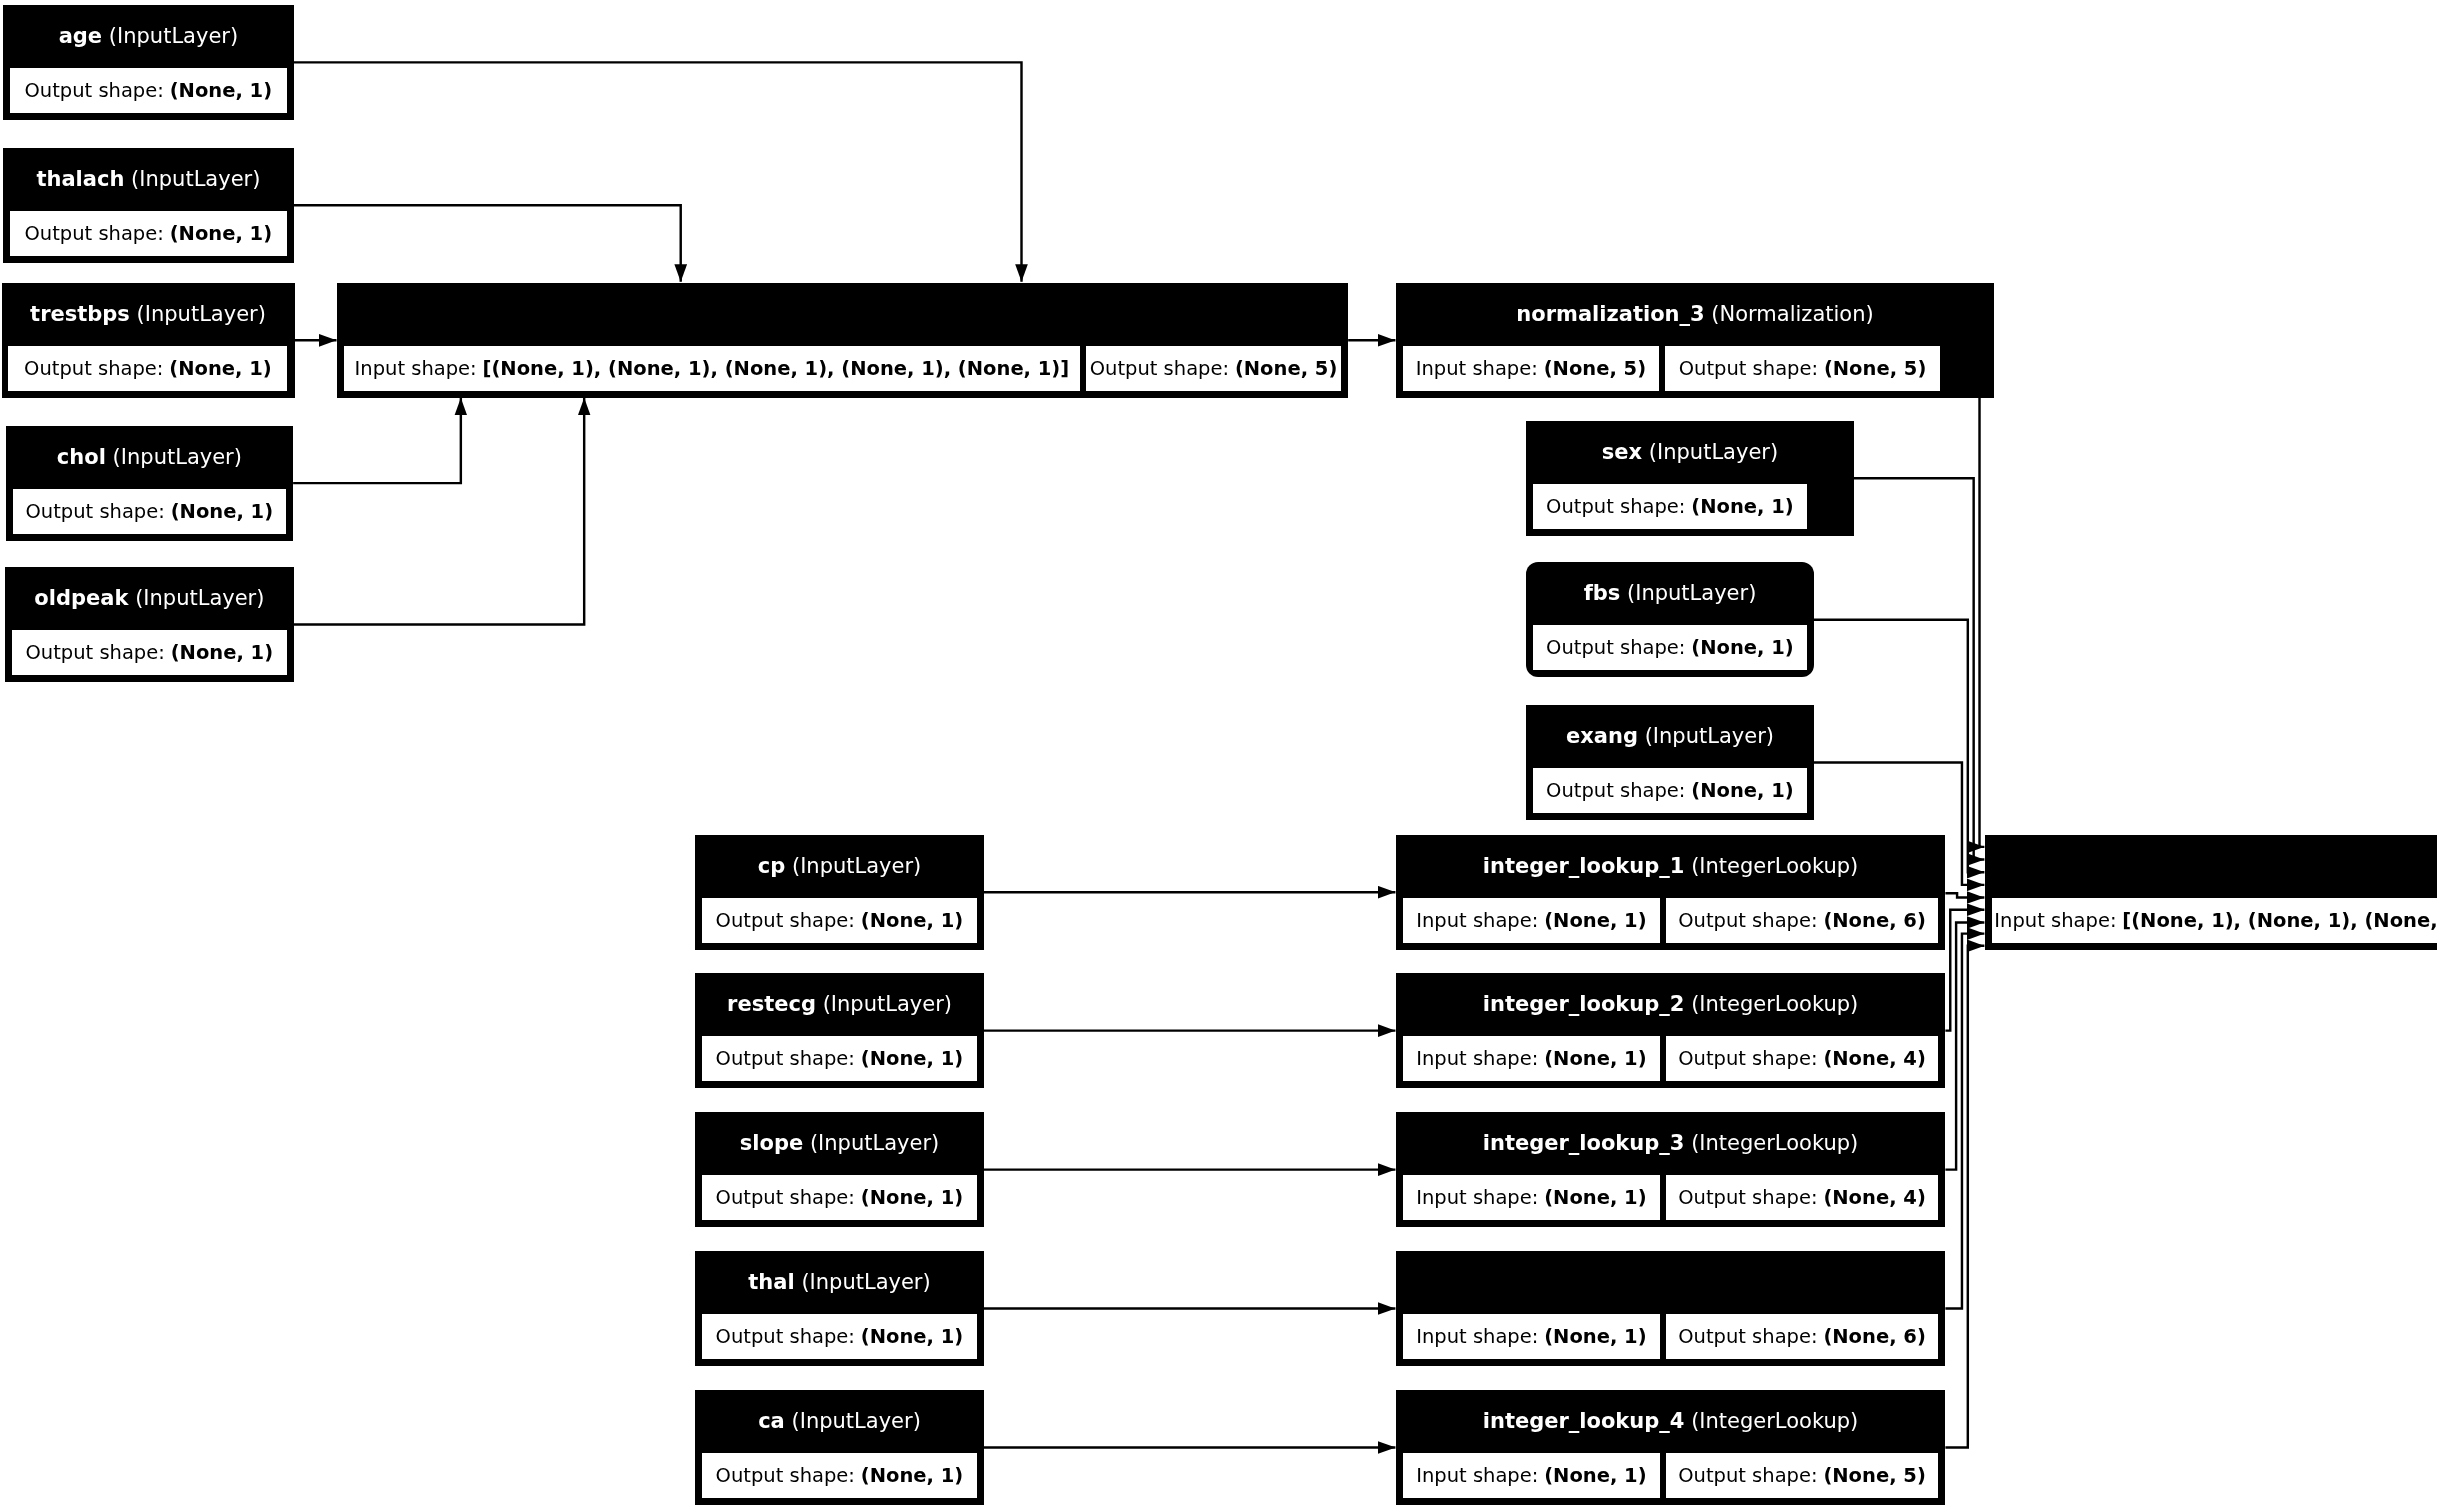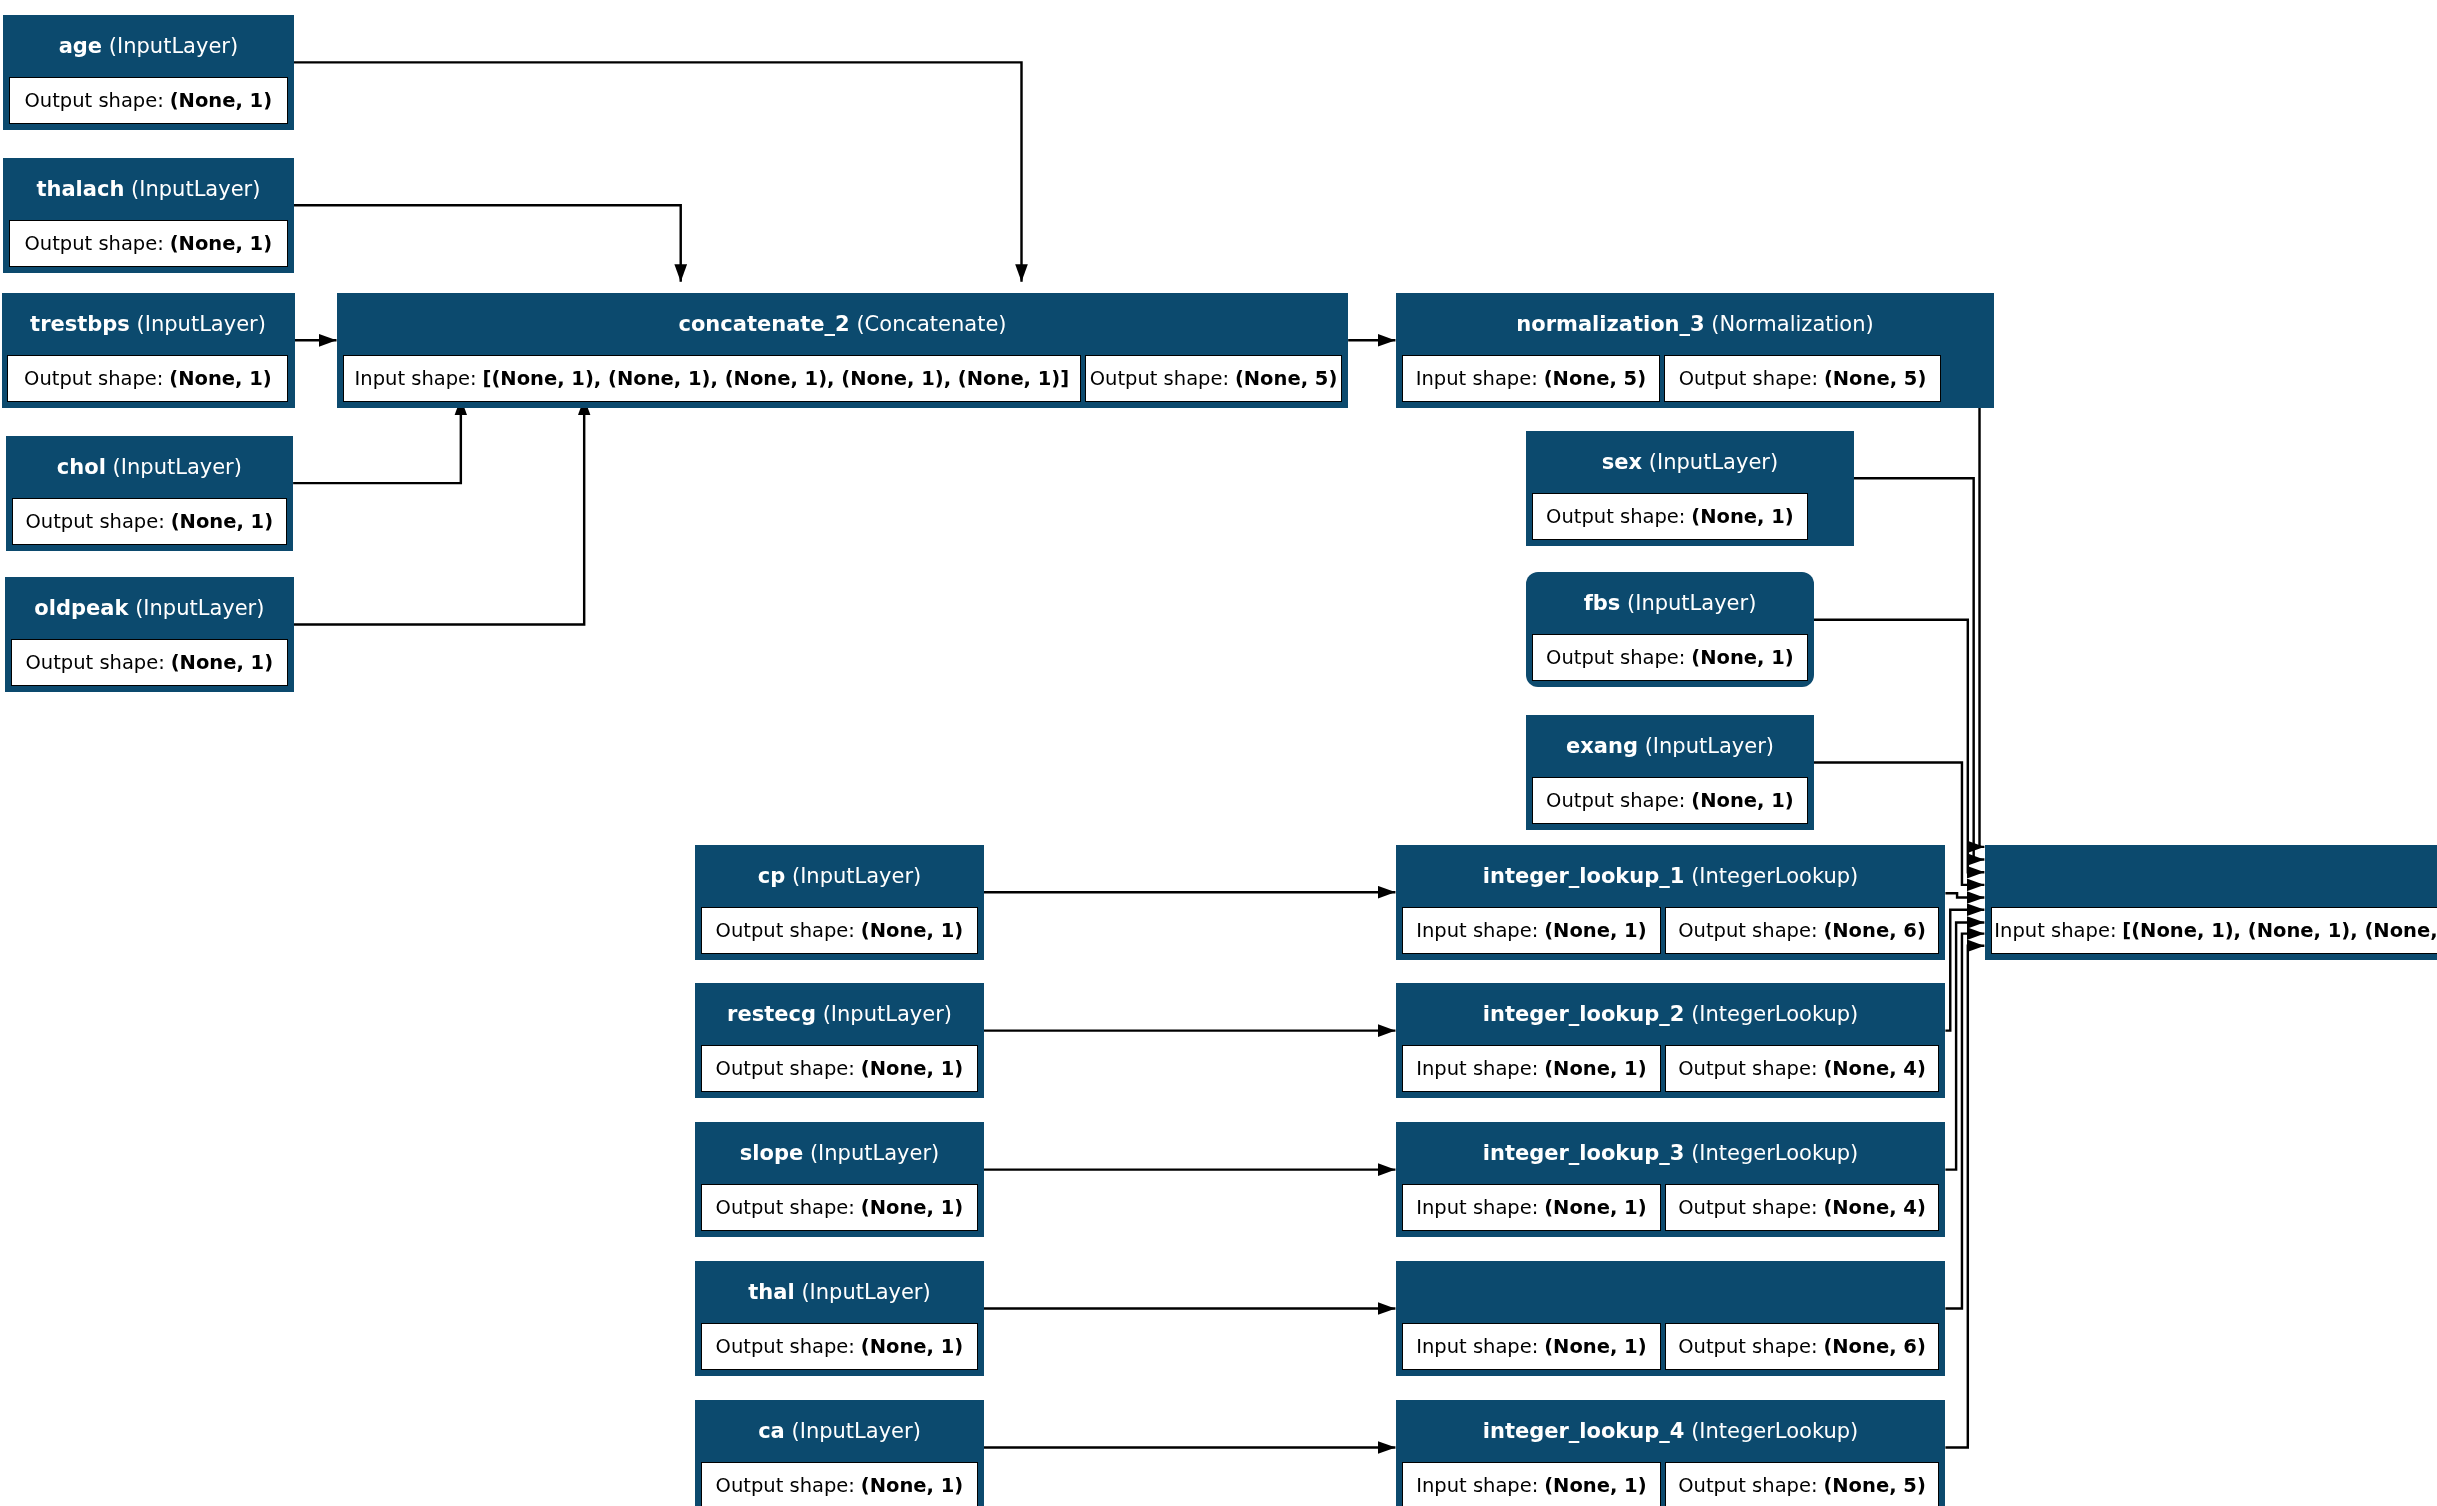--- a/index.html
+++ b/index.html
@@ -19,23 +19,22 @@
     width: 3471px;
     height: 1506px;
   }
   #edges {
     position: absolute;
     left: 0; top: 0;
     z-index: 1;
   }
   .node {
     position: absolute;
-    background: #0c4a6e;
+    background: #000000;
     z-index: 2;
-    margin-top: 10px;
   }
   .node-title {
     position: absolute;
     left: 0; top: 0; right: 0;
     height: 62px;
     display: flex;
     align-items: center;
     justify-content: center;
     color: #ffffff;
     font-size: 21px;
@@ -137,24 +136,20 @@
         <div class="node-title">
           <span class="nm">oldpeak</span>
           <span class="tp">(InputLayer)</span>
         </div>
         <div class="cell" style="left: 5.9px; width: 277px;">
           <span class="pre">Output shape:</span>
           <span class="val">(None, 1)</span>
         </div>
       </div>
       <div class="node" style="left: 337px; top: 283px; width: 1011px; height: 115px;">
-        <div class="node-title">
-          <span class="nm">concatenate_2</span>
-          <span class="tp">(Concatenate)</span>
-        </div>
         <div class="cell" style="left: 5.9px; width: 738px;">
           <span class="pre">Input shape:</span>
           <span class="val">[(None, 1), (None, 1), (None, 1), (None, 1), (None, 1)]</span>
         </div>
         <div class="cell" style="left: 748px; width: 257px;">
           <span class="pre">Output shape:</span>
           <span class="val">(None, 5)</span>
         </div>
       </div>
       <div class="node" style="left: 1396px; top: 283px; width: 550px; height: 115px; padding-left: 48px;">

